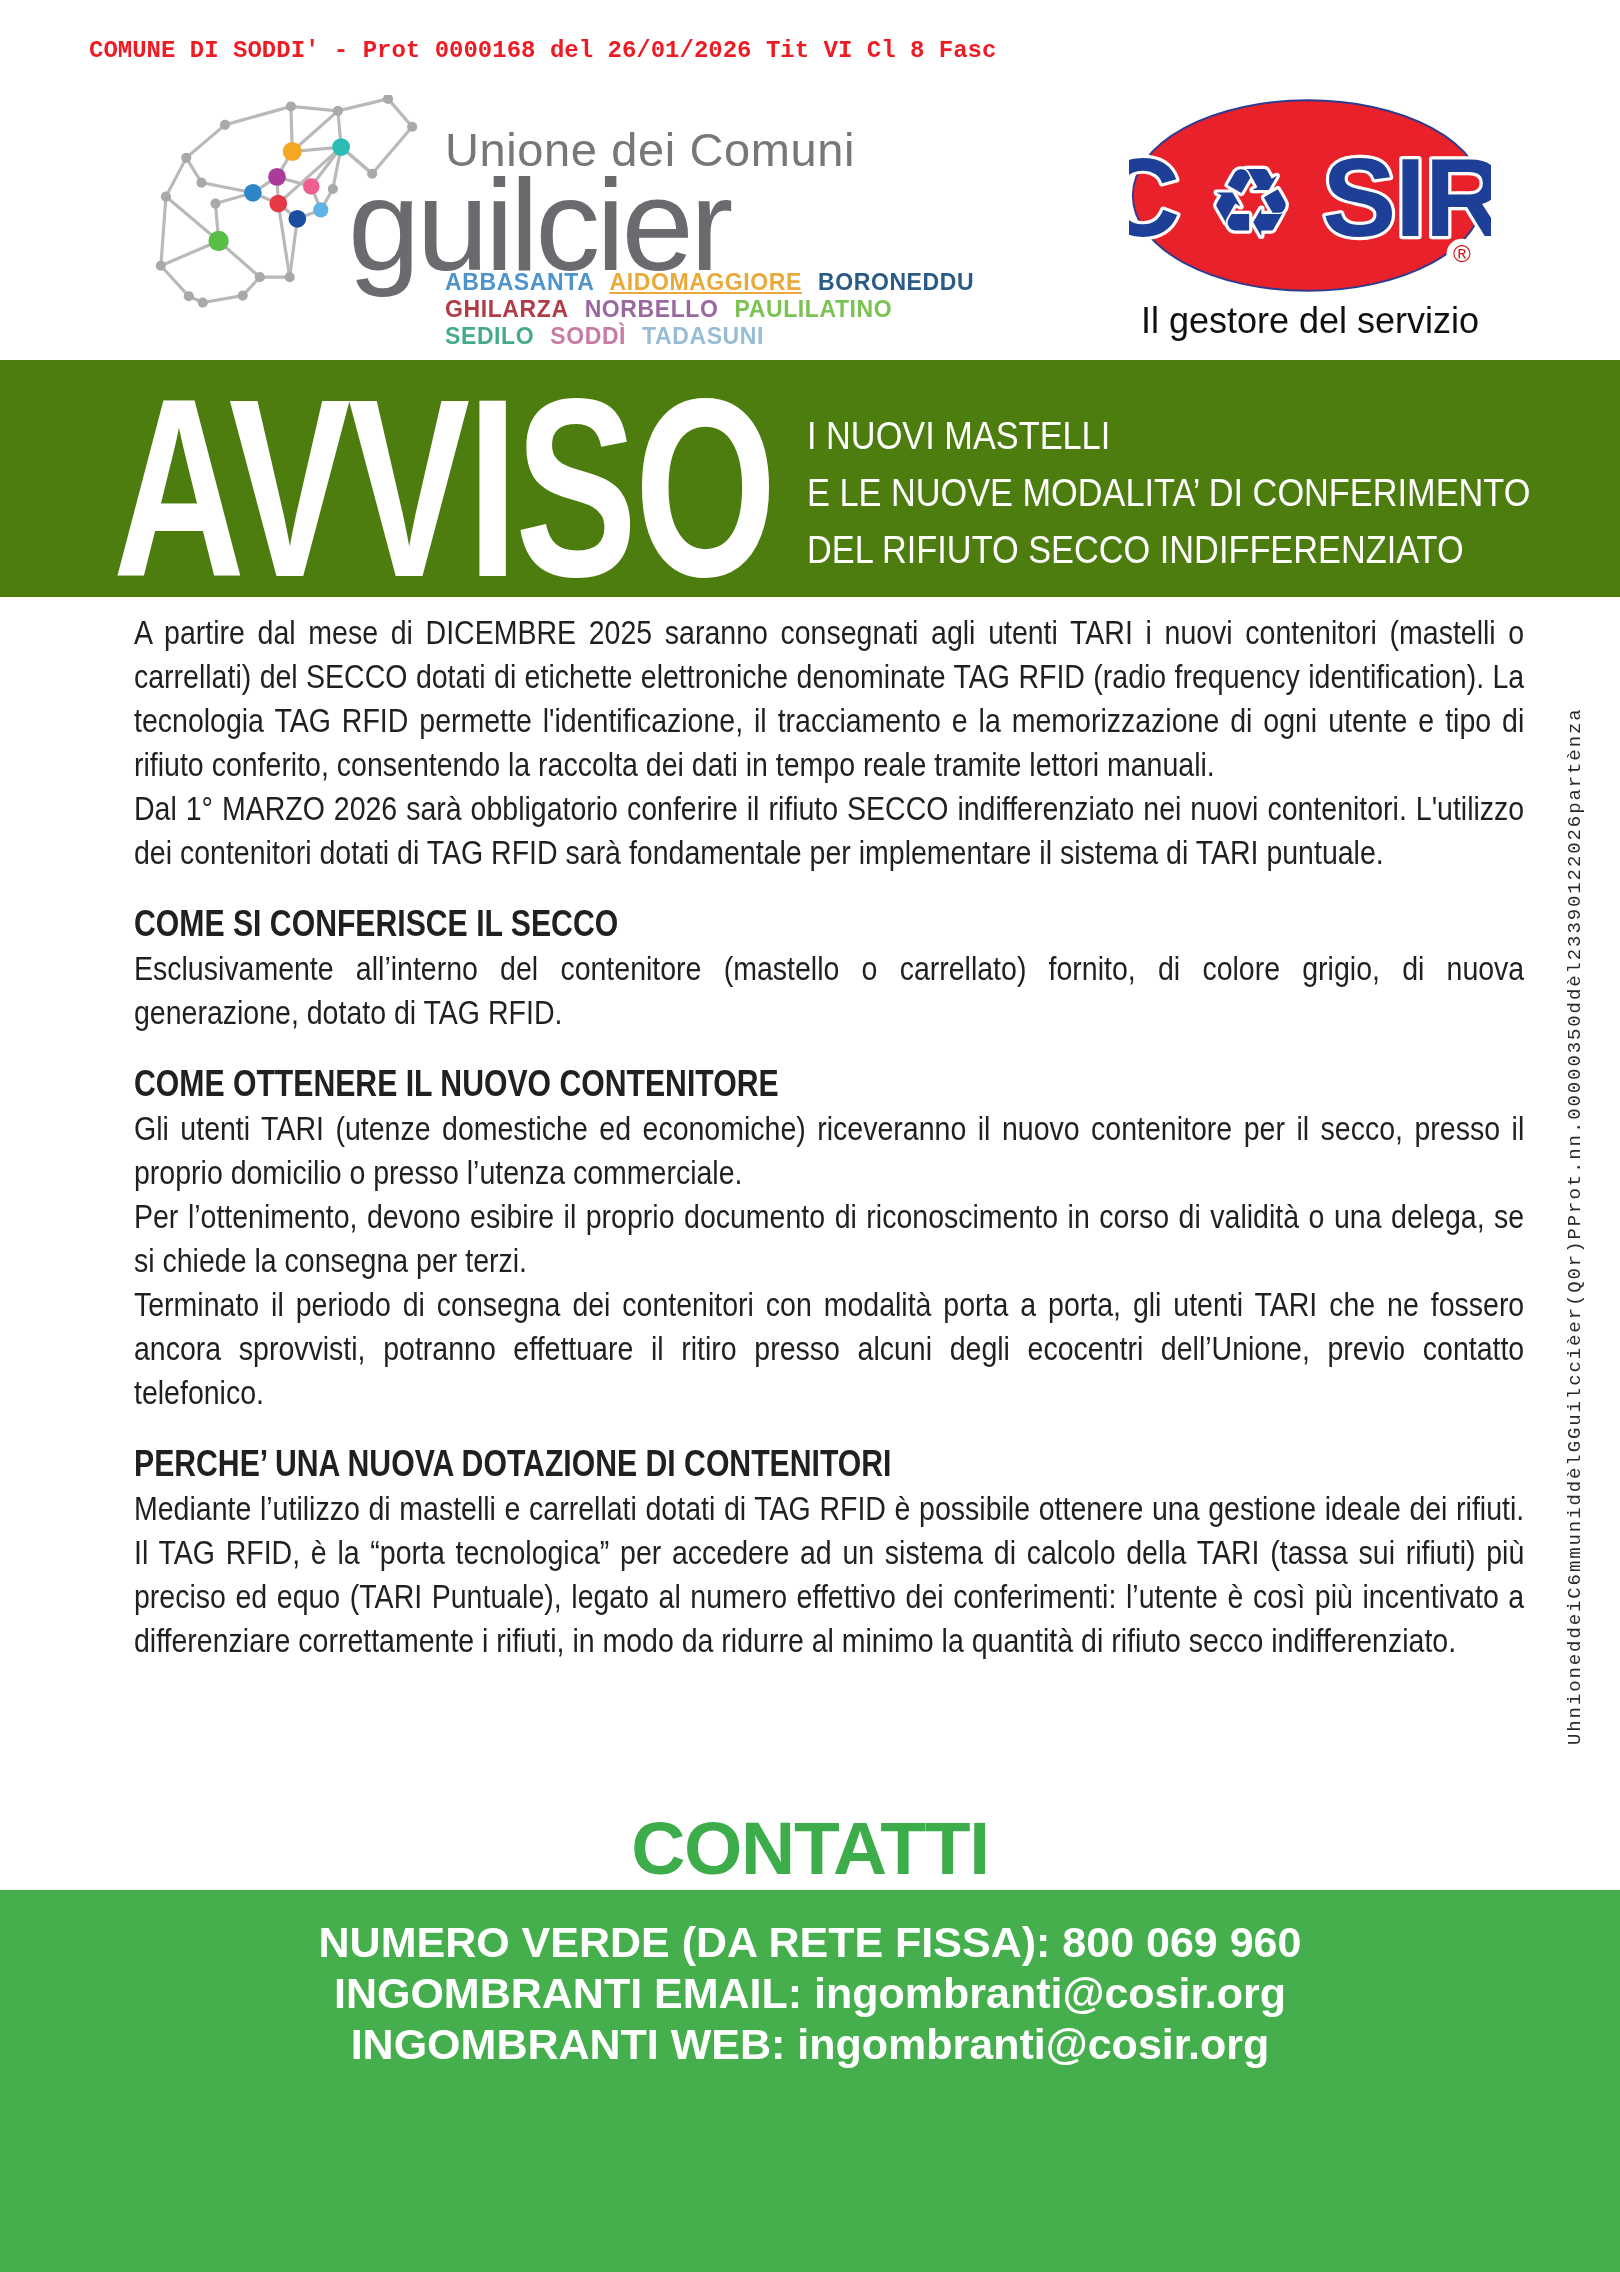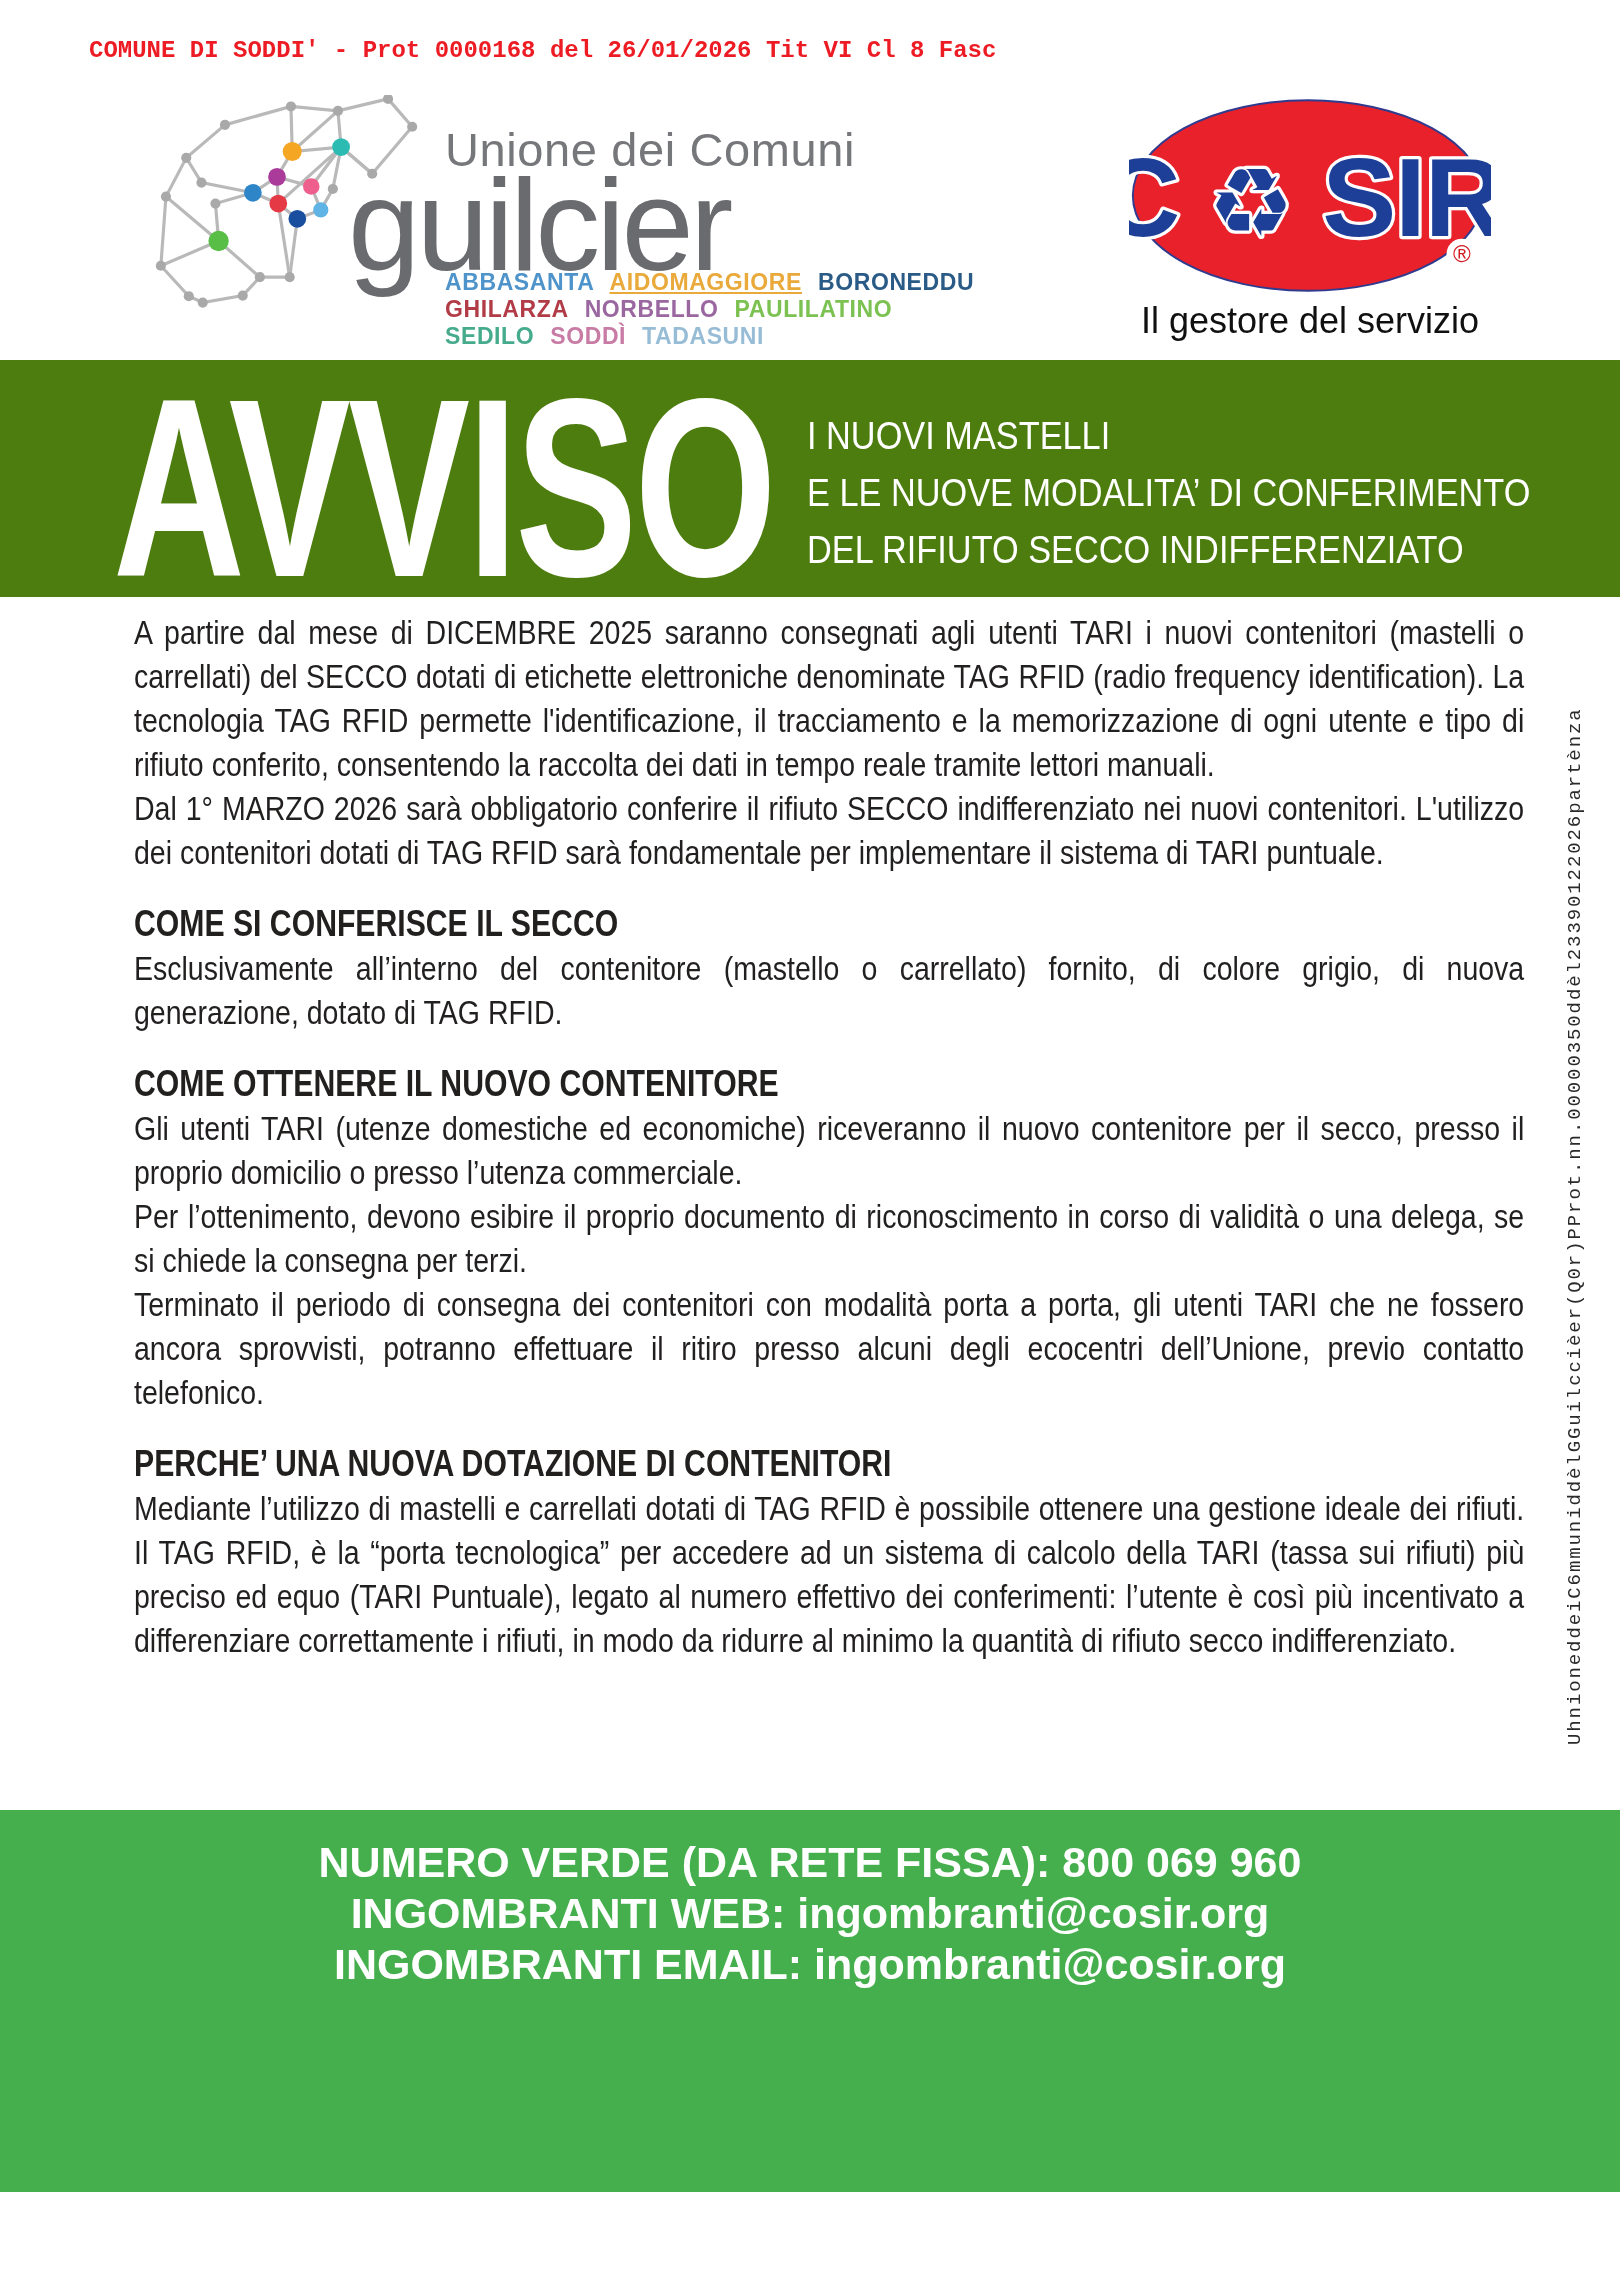--- a/index.html
+++ b/index.html
@@ -36,21 +36,21 @@
   .doc-body .h { font-weight:bold; text-align:left; margin-top:28px; font-size:36px; }
 
   
   .stamp { left:1564px; top:1745px; transform:rotate(-90deg); transform-origin:0 0;
            font-family:"Liberation Mono","DejaVu Sans Mono",monospace; font-size:19px; letter-spacing:1.9px;
            color:#2a2a2a; white-space:nowrap; }
 
   
   .contatti { left:0; top:1811px; width:1620px; text-align:center; font-size:75px; font-weight:bold;
               line-height:1; letter-spacing:-1.3px; }
-  .footer-band { left:0; top:1810px; width:1620px; height:382px; padding-top:27px; }
+  .footer-band { left:0; top:1890px; width:1620px; height:382px; padding-top:27px; }
   .footer-line { text-align:center; color:#ffffff; font-weight:bold; font-size:43px; line-height:51px; }
 </style>
 </head>
 <body>
 
 <div class="abs prot-line">COMUNE DI SODDI' - Prot 0000168 del 26/01/2026 Tit VI Cl 8 Fasc</div>
 
 <svg class="abs net-svg" width="330" height="292" viewBox="0 0 520 460">
   <g stroke="#b9b9b9" stroke-width="5" fill="none">
     <path d="M126 47 L230 18 L304 25 L383 6 L421 50 L358 124 L309 82 L304 25"></path>
@@ -153,16 +153,16 @@
   <div class="h">PERCHE’ UNA NUOVA DOTAZIONE DI CONTENITORI</div>
   <div class="p">Mediante l’utilizzo di mastelli e carrellati dotati di TAG RFID è possibile ottenere una gestione ideale dei rifiuti. Il TAG RFID, è la “porta tecnologica” per accedere ad un sistema di calcolo della TARI (tassa sui rifiuti) più preciso ed equo (TARI Puntuale), legato al numero effettivo dei conferimenti: l’utente è così più incentivato a differenziare correttamente i rifiuti, in modo da ridurre al minimo la quantità di rifiuto secco indifferenziato.</div>
 </div>
 
 <div class="abs stamp">UhnioneddeiC6mmuniddèlGGuilccièer(Q0r)PProt.nn.00000350ddèl23390122026partènza</div>
 
 <div class="abs contatti" style="color: rgb(60, 173, 74);">CONTATTI</div>
 
 <div class="abs footer-band" style="background-color: rgb(70, 175, 77);">
   <div class="footer-line">NUMERO VERDE (DA RETE FISSA): 800 069 960</div>
+  <div class="footer-line">INGOMBRANTI EMAIL: ingombranti@cosir.org</div>
   <div class="footer-line">INGOMBRANTI WEB: ingombranti@cosir.org</div>
-  <div class="footer-line">INGOMBRANTI EMAIL: ingombranti@cosir.org</div>
 </div>
 
 
 </body></html>

